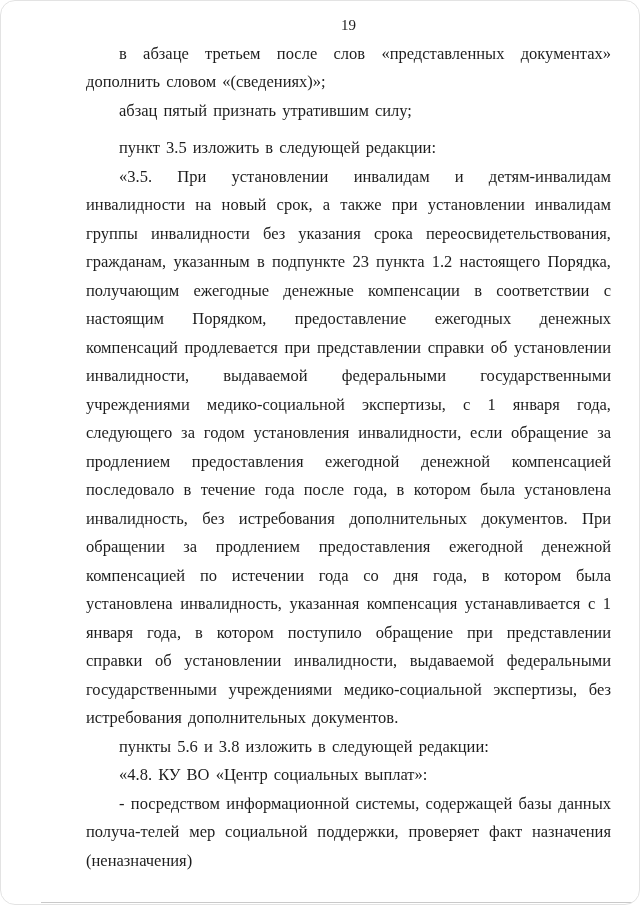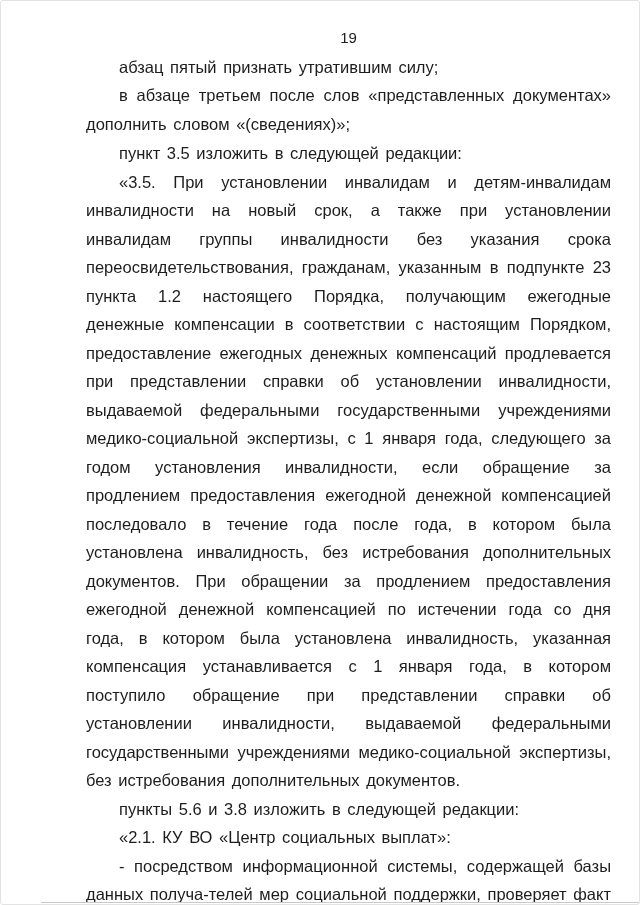--- a/index.html
+++ b/index.html
@@ -7,66 +7,66 @@
     padding: 0;
     background: #ffffff;
   }
   .page {
     position: relative;
     width: 640px;
     height: 905px;
     margin: 0 auto;
     background: #ffffff;
     box-sizing: border-box;
-    padding: 23px 28px 0 85px;
-    font-family: Liberation Sans, sans-serif;
+    padding: 10px 28px 0 85px;
+    font-family: Liberation Serif, serif;
     font-size: 16.5px;
     line-height: 28.5px;
     color: #1d1d1d;
     overflow: hidden;
     border: 1px solid #e3e3e3;
-    border-radius: 3px;
+    border-radius: 15px;
     word-spacing: 2px;
   }
   .page-number {
     text-align: center;
     font-size: 15px;
   }
   .page p {
     margin: 0;
     text-indent: 33px;
     text-align: justify;
   }
   .page p.space-before {
-    margin-top: 1px;
+    margin-top: 9px;
   }
   .scan-edge {
     position: absolute;
     left: 40px;
     right: 0;
     bottom: 1px;
     height: 1px;
     background: #c9c9c9;
   }
 </style>
 </head>
 <body>
 
 <div class="page">
   <div class="page-number">19</div>
 
+  <p>в абзаце третьем после слов «представленных документах» дополнить словом «(сведениях)»;</p>
+
   <p>абзац пятый признать утратившим силу;</p>
-
-  <p>в абзаце третьем после слов «представленных документах» дополнить словом «(сведениях)»;</p>
 
 
   <p class="space-before">пункт 3.5 изложить в следующей редакции:</p>
 
   <p>«3.5. При установлении инвалидам и детям-инвалидам инвалидности на новый срок, а также при установлении инвалидам группы инвалидности без указания срока переосвидетельствования, гражданам, указанным в подпункте 23 пункта 1.2 настоящего Порядка, получающим ежегодные денежные компенсации в соответствии с настоящим Порядком, предоставление ежегодных денежных компенсаций продлевается при представлении справки об установлении инвалидности, выдаваемой федеральными государственными учреждениями медико-социальной экспертизы, с 1 января года, следующего за годом установления инвалидности, если обращение за продлением предоставления ежегодной денежной компенсацией последовало в течение года после года, в котором была установлена инвалидность, без истребования дополнительных документов. При обращении за продлением предоставления ежегодной денежной компенсацией по истечении года со дня года, в котором была установлена инвалидность, указанная компенсация устанавливается с 1 января года, в котором поступило обращение при представлении справки об установлении инвалидности, выдаваемой федеральными государственными учреждениями медико-социальной экспертизы, без истребования дополнительных документов.</p>
 
   <p>пункты 5.6 и 3.8 изложить в следующей редакции:</p>
 
-  <p>«2.1. КУ ВО «Центр социальных выплат»:</p>
+  <p>«4.8. КУ ВО «Центр социальных выплат»:</p>
 
   <p>- посредством информационной системы, содержащей базы данных получа-телей мер социальной поддержки, проверяет факт назначения (неназначения)</p>
 
   <div class="scan-edge"></div>
 </div>
 
 </body></html>

